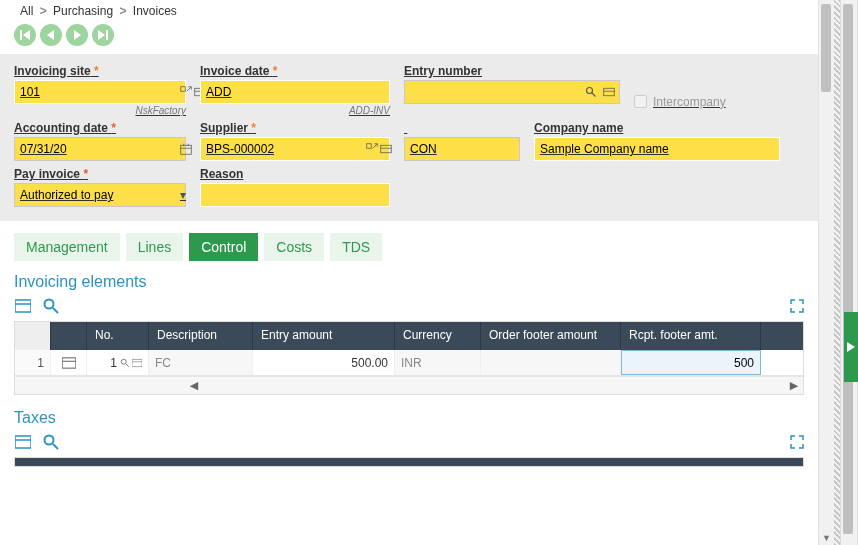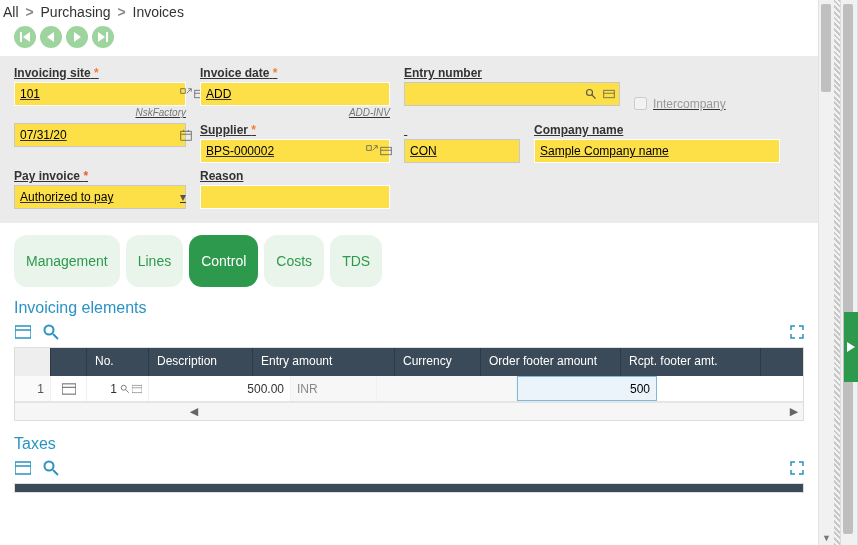--- a/index.html
+++ b/index.html
@@ -14,22 +14,22 @@
     position: relative;
   }
   .main-area {
     width: 818px;
     height: 545px;
     overflow: hidden;
     position: relative;
   }
   
   .breadcrumb {
-    padding: 4px 3px;
-    font-size: 14px;
+    padding: 4px 20px;
+    font-size: 12px;
     color: #333;
   }
   .breadcrumb .sep {
     color: #888;
     margin: 0 3px;
     font-weight: bold;
   }
   .breadcrumb span { color: #333; }
   
   .title-row {
@@ -139,24 +139,23 @@
 
   
   .tabs {
     display: flex;
     gap: 6px;
     padding: 12px 14px 6px 14px;
   }
   .tab {
     background: #e9f5ea;
     color: #2d994d;
-    padding: 18px 12px;
+    padding: 6px 12px;
     cursor: pointer;
     font-size: 14px;
-    border-radius: 13px;
   }
   .tab.active {
     background: #2d994d;
     color: #fff;
   }
 
   
   .section-title {
     color: #2a93c2;
     font-size: 16px;
@@ -385,20 +384,23 @@
       </div>
 
       <div class="checkbox-row">
         <input type="checkbox" disabled="" style="">
         <span>Intercompany</span>
       </div>
     </div>
 
     <div class="form-row">
       <div class="field" style="width:172px">
+        <div class="field-label">
+          <span>Accounting date</span> <span class="req" style="color:#e85c30">*</span>
+        </div>
         <div class="input-wrap" style="border:1px solid #c8c8c8">
           <input value="07/31/20" style="">
           <span class="input-icon">
             <svg width="12" height="12" viewBox="0 0 16 16">
                 <rect x="1" y="3" width="14" height="12" fill="none" stroke="#555"></rect>
                 <line x1="1" y1="7" x2="15" y2="7" stroke="#555"></line>
                 <line x1="5" y1="1" x2="5" y2="4" stroke="#555"></line>
                 <line x1="11" y1="1" x2="11" y2="4" stroke="#555"></line>
               </svg>
           </span>
@@ -533,20 +535,21 @@
               </svg>
           </span>
           <span>
             <svg width="10" height="10" viewBox="0 0 16 14">
                 <rect x="0" y="1" width="16" height="12" fill="none" stroke="#777"></rect>
                 <line x1="0" y1="5" x2="16" y2="5" stroke="#777"></line>
               </svg>
           </span>
         </span>
       </div>
+      <div class="col col-desc" style="background:#f7f7f7;color:#888">FC</div>
       <div class="col col-entry">500.00</div>
       <div class="col col-curr" style="background:#f7f7f7;color:#888">INR</div>
       <div class="col col-ofa" style="background:#f7f7f7"></div>
       <div class="col col-rfa editable-cell">
         <input style="text-align: right;" value="500">
       </div>
     </div>
     <div class="grid-scroll">
       <div style="width:170px"></div>
       <span class="arrow">◀</span>

